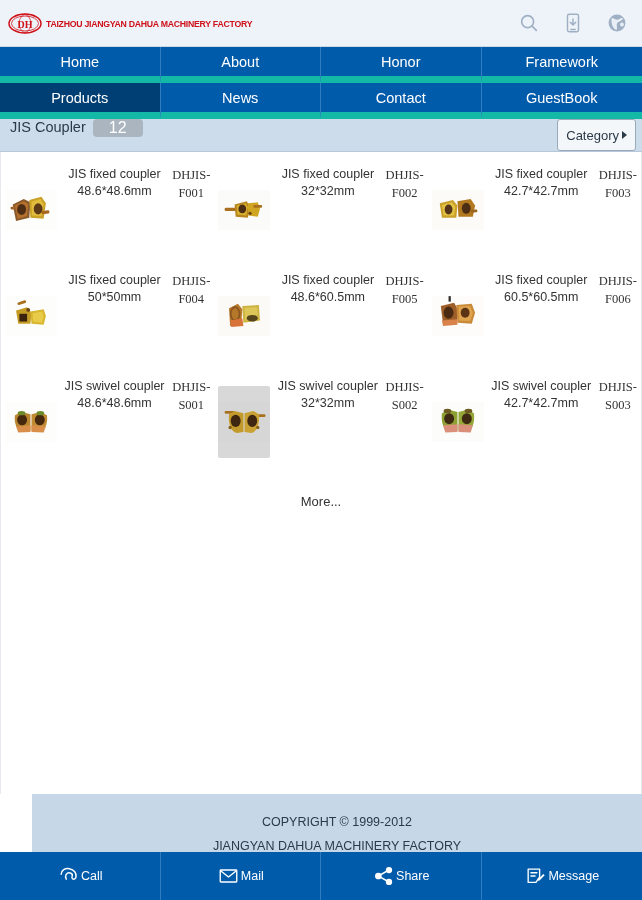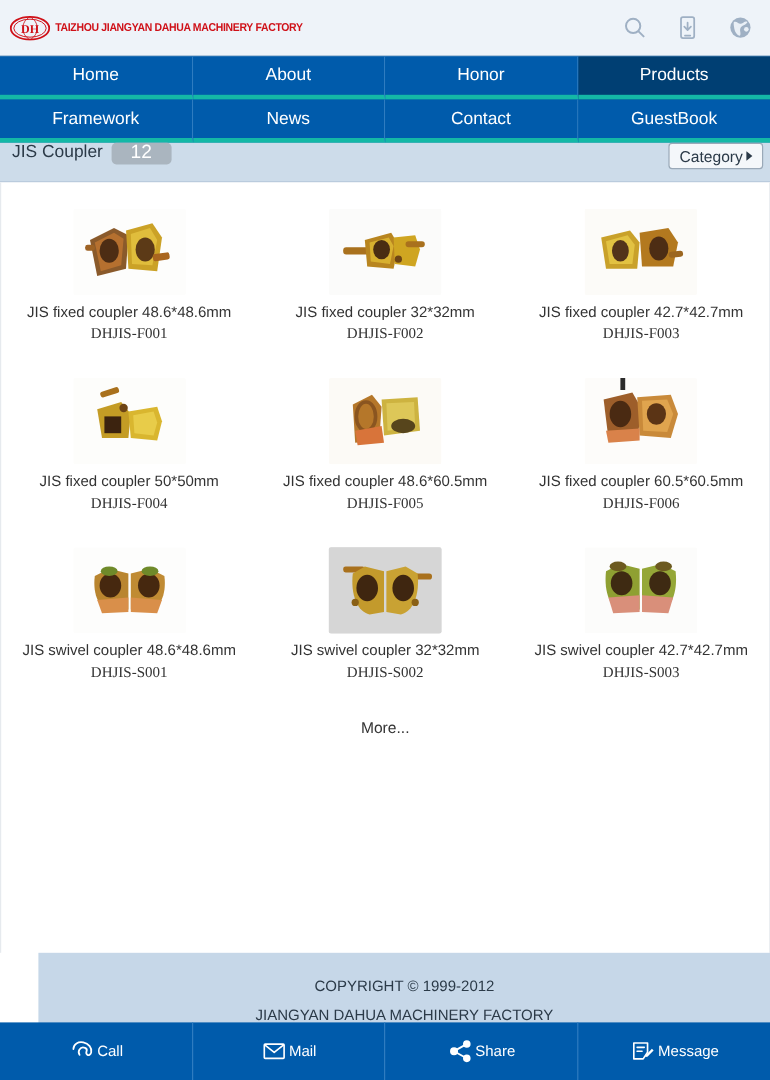--- a/index.html
+++ b/index.html
@@ -89,21 +89,21 @@
 
   .nav-item {
     height: 36px;
     display: flex;
     align-items: center;
     justify-content: center;
     color: #ffffff;
     font-size: 14.5px;
     background: #005bab;
     border-right: 1px solid #2f7cc0;
-    border-bottom: 4px solid #14b8a6;
+    border-bottom: 7px solid #14b8a6;
     cursor: pointer;
     user-select: none;
   }
   .nav-item:nth-child(4n) { border-right: none; }
   .nav-item.active { background: #003f73; }
 
   
   .crumb-bar {
     height: 33px;
     background: #cddcea;
@@ -130,21 +130,21 @@
     line-height: 15px;
     vertical-align: 2px;
   }
 
   .crumb-spacer { flex: 1 1 auto; }
 
   .category-button {
     display: flex;
     align-items: center;
     gap: 3px;
-    height: 22px;
+    height: 32px;
     padding: 0 8px;
     background: #f4f7fa;
     border: 1px solid #9aa9b8;
     border-radius: 3px;
     font-size: 13px;
     color: #2b3a48;
     cursor: pointer;
     user-select: none;
   }
   .cat-caret {
@@ -166,22 +166,21 @@
   }
 
   .product-grid {
     display: grid;
     grid-template-columns: repeat(3, 1fr);
     row-gap: 8px;
   }
 
   .product-card {
     display: flex;
-    flex-direction: column;
-    align-items: center;
+    flex-direction: row;
     padding: 4px 4px 8px;
     cursor: pointer;
   }
 
   .product-thumb {
     width: 94px;
     height: 72px;
     margin: 8px 0 6px;
     border-radius: 2px;
     background-repeat: no-repeat;
@@ -311,25 +310,25 @@
   <nav class="main-nav">
     <div class="nav-item">
         <span>Home</span>
       </div>
     <div class="nav-item">
         <span>About</span>
       </div>
     <div class="nav-item">
         <span>Honor</span>
       </div>
+    <div class="nav-item">
+        <span>Framework</span>
+      </div>
     <div class="nav-item active">
         <span>Products</span>
-      </div>
-    <div class="nav-item">
-        <span>Framework</span>
       </div>
     <div class="nav-item">
         <span>News</span>
       </div>
     <div class="nav-item">
         <span>Contact</span>
       </div>
     <div class="nav-item">
         <span>GuestBook</span>
       </div>

